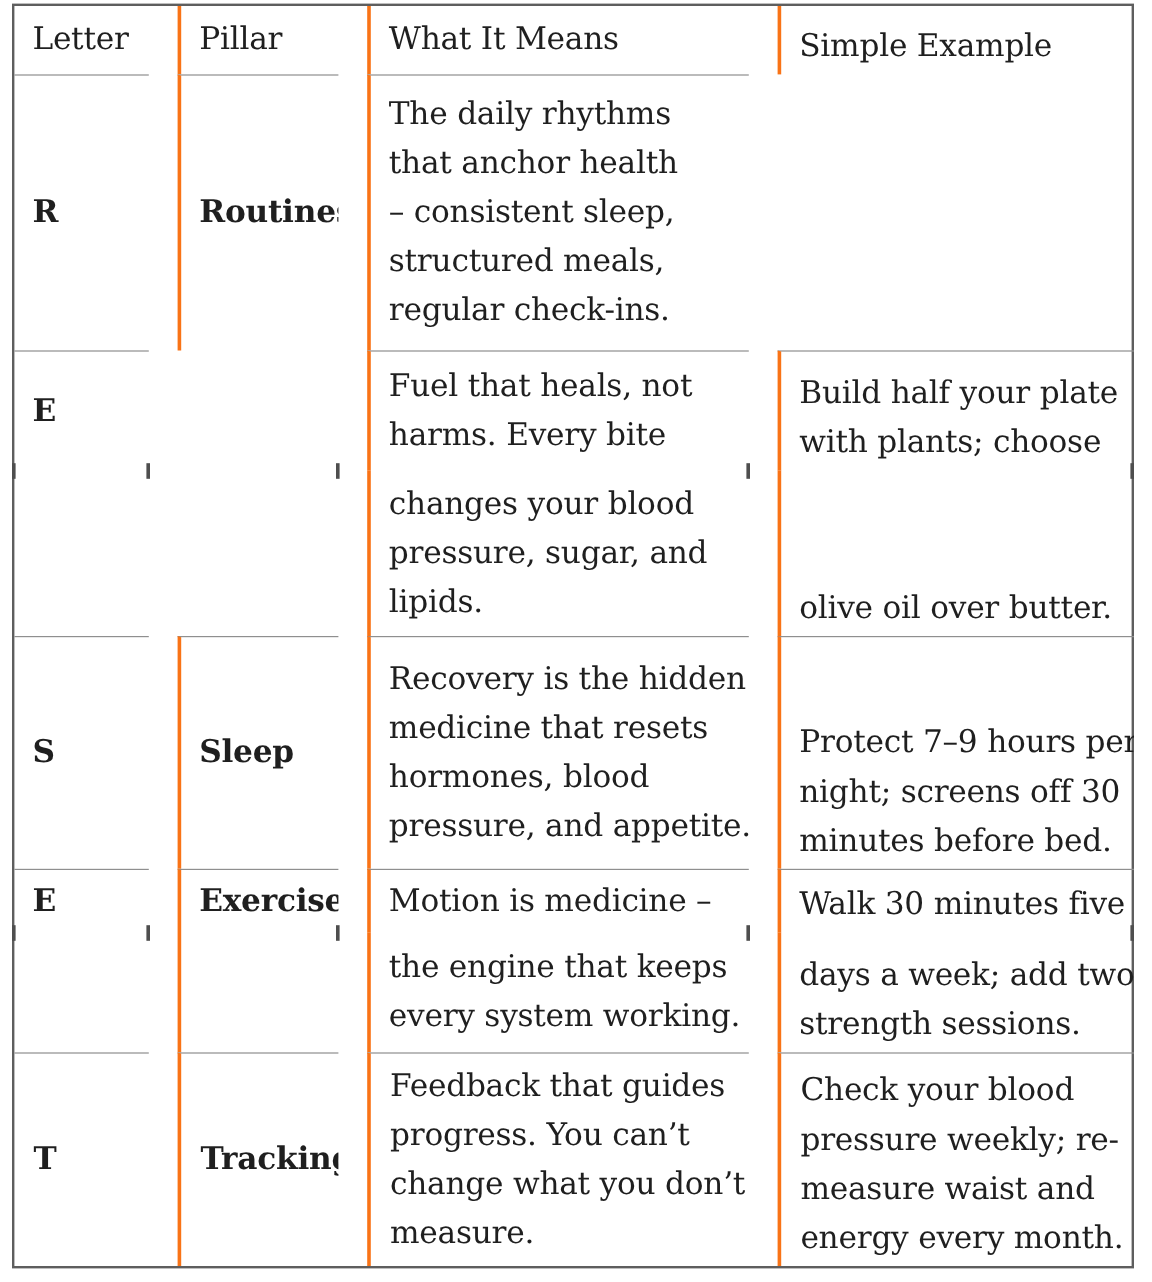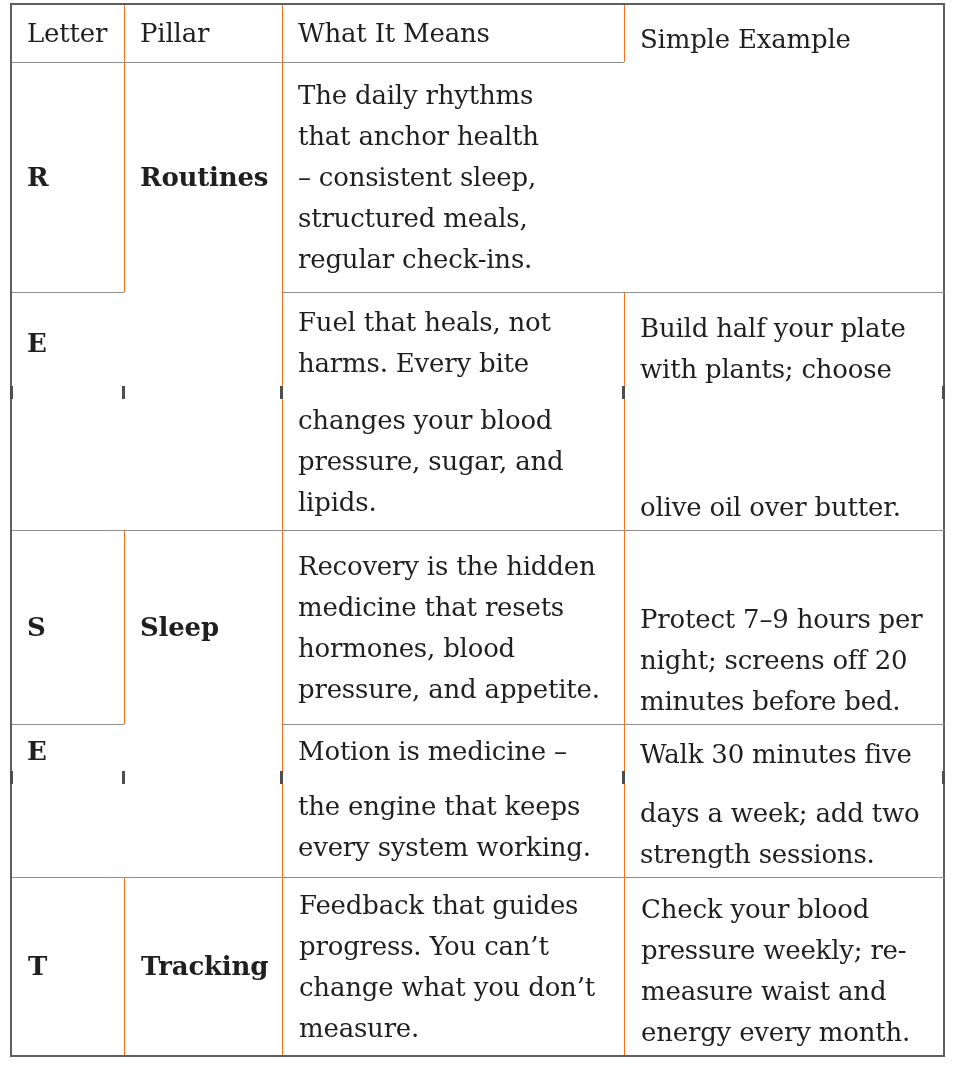--- a/index.html
+++ b/index.html
@@ -24,21 +24,21 @@
     display: flex;
     flex-direction: column;
     justify-content: center;
     padding: 2px 10px 2px 15px;
     font-size: 26px;
     line-height: 41px;
     letter-spacing: -0.2px;
     white-space: pre;
     overflow: hidden;
   }
-  .cell.bl { border-left: 1px solid #f97316; }
+  .cell.bl { border-left: 3px solid #f97316; margin-left: 24px; }
   .cell.bt { border-top: 1px solid #8f8f8f; }
   .bold { font-weight: bold; }
   
   .span2 { justify-content: flex-start; }
   .subrow-box { display: flex; align-items: center; }
   .h100 { height: 96px; }
   .h53  { height: 49px; }
   
   .c1 { grid-column: 1; } .c2 { grid-column: 2; } .c3 { grid-column: 3; } .c4 { grid-column: 4; justify-content: flex-end; }
   .r1 { grid-row: 1; } .r2 { grid-row: 2; } .r3 { grid-row: 3; } .r4 { grid-row: 4; }
@@ -81,25 +81,28 @@
 with plants; choose</div>
   <div class="cell bl r4 c4">olive oil over butter.</div>
 
   <div class="cell bt bold r5 c1">S</div>
   <div class="cell bl bt bold r5 c2">Sleep</div>
   <div class="cell bl bt r5 c3">Recovery is the hidden
 medicine that resets
 hormones, blood
 pressure, and appetite.</div>
   <div class="cell bl bt r5 c4">Protect 7–9 hours per
-night; screens off 20
+night; screens off 30
 minutes before bed.</div>
 
   <div class="cell bt bold span2 r67 c1">
     <div class="subrow-box h53">E</div>
+  </div>
+  <div class="cell bl bt bold span2 r67 c2">
+    <div class="subrow-box h53">Exercise</div>
   </div>
   <div class="cell bl bt r6 c3">Motion is medicine –</div>
   <div class="cell bl r7 c3">the engine that keeps
 every system working.</div>
   <div class="cell bl bt r6 c4">Walk 30 minutes five</div>
   <div class="cell bl r7 c4">days a week; add two
 strength sessions.</div>
 
   <div class="cell bt bold r8 c1">T</div>
   <div class="cell bl bt bold r8 c2">Tracking</div>

